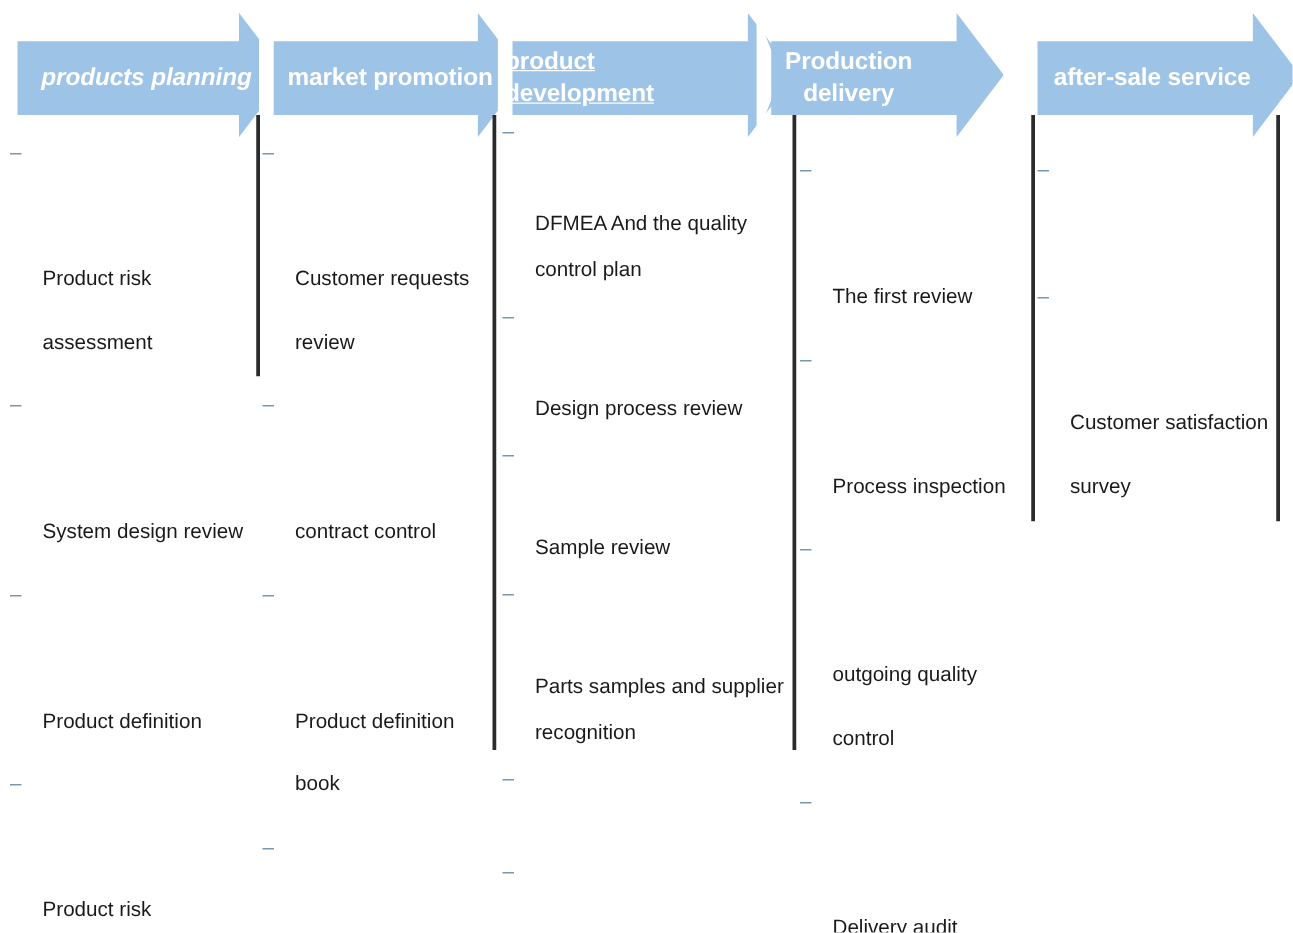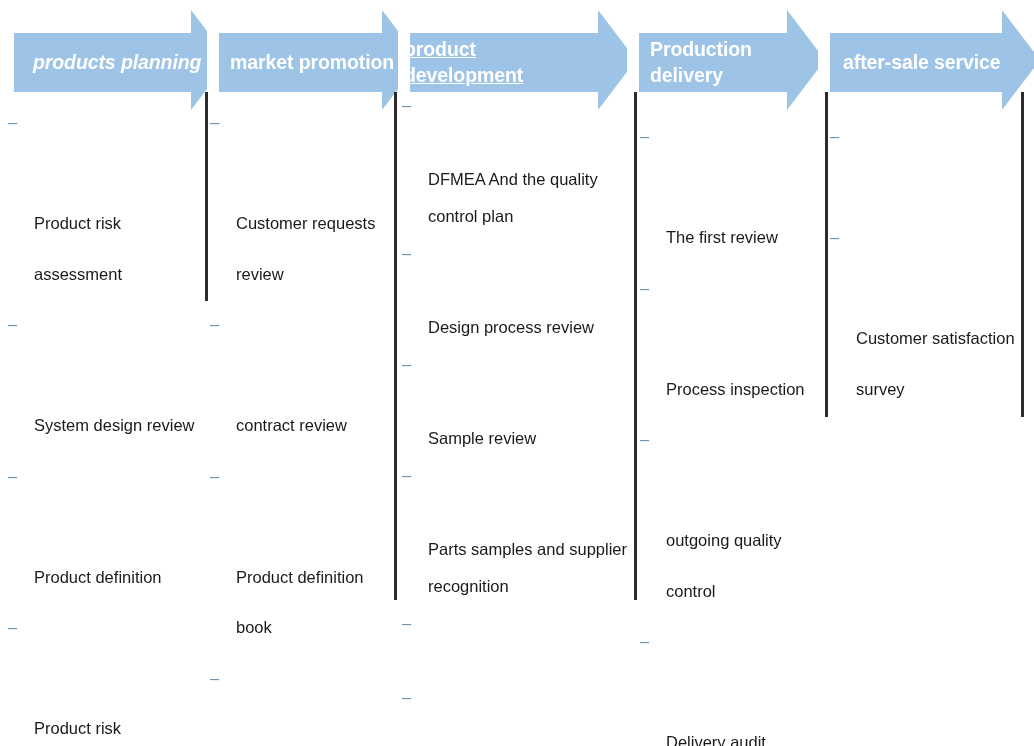--- a/index.html
+++ b/index.html
@@ -104,21 +104,21 @@
   </div>
 
   <div class="arrow" style="--acc:#9dc3e6; left:398px; width:230px;">
     <div class="notch"></div>
     <div class="body" style="left:12px; width:200px;"></div>
     <div class="head" style="left:200px;"></div>
     <div class="label" style="left:6px; width:195px; align-items:center;text-decoration:underline;">product
 development</div>
   </div>
 
-  <div class="arrow" style="--acc:#9dc3e6; left:627px; width:192px;">
+  <div class="arrow" style="--acc:#9dc3e6; left:605px; width:192px;text-align:center;">
     <div class="notch"></div>
     <div class="body" style="left:12px; width:162px;"></div>
     <div class="head" style="left:160px;"></div>
     <div class="label" style="left:23px; width:160px;">Production
 delivery</div>
   </div>
 
   <div class="arrow" style="--acc:#9dc3e6; left:818px; width:216px;">
     <div class="notch"></div>
     <div class="body" style="left:12px; width:186px;"></div>
@@ -154,21 +154,21 @@
   </div>
 
   <div class="col" style="left:210px; top:97px; width:180px;">
     <div class="item">
       <span class="dash">–</span>
       <span>Customer requests
 review</span>
     </div>
     <div class="item">
       <span class="dash">–</span>
-      <span>contract review</span>
+      <span>contract control</span>
     </div>
     <div class="item">
       <span class="dash">–</span>
       <span>Product definition
 book</span>
     </div>
     <div class="item">
       <span class="dash">–</span>
       
     </div>

